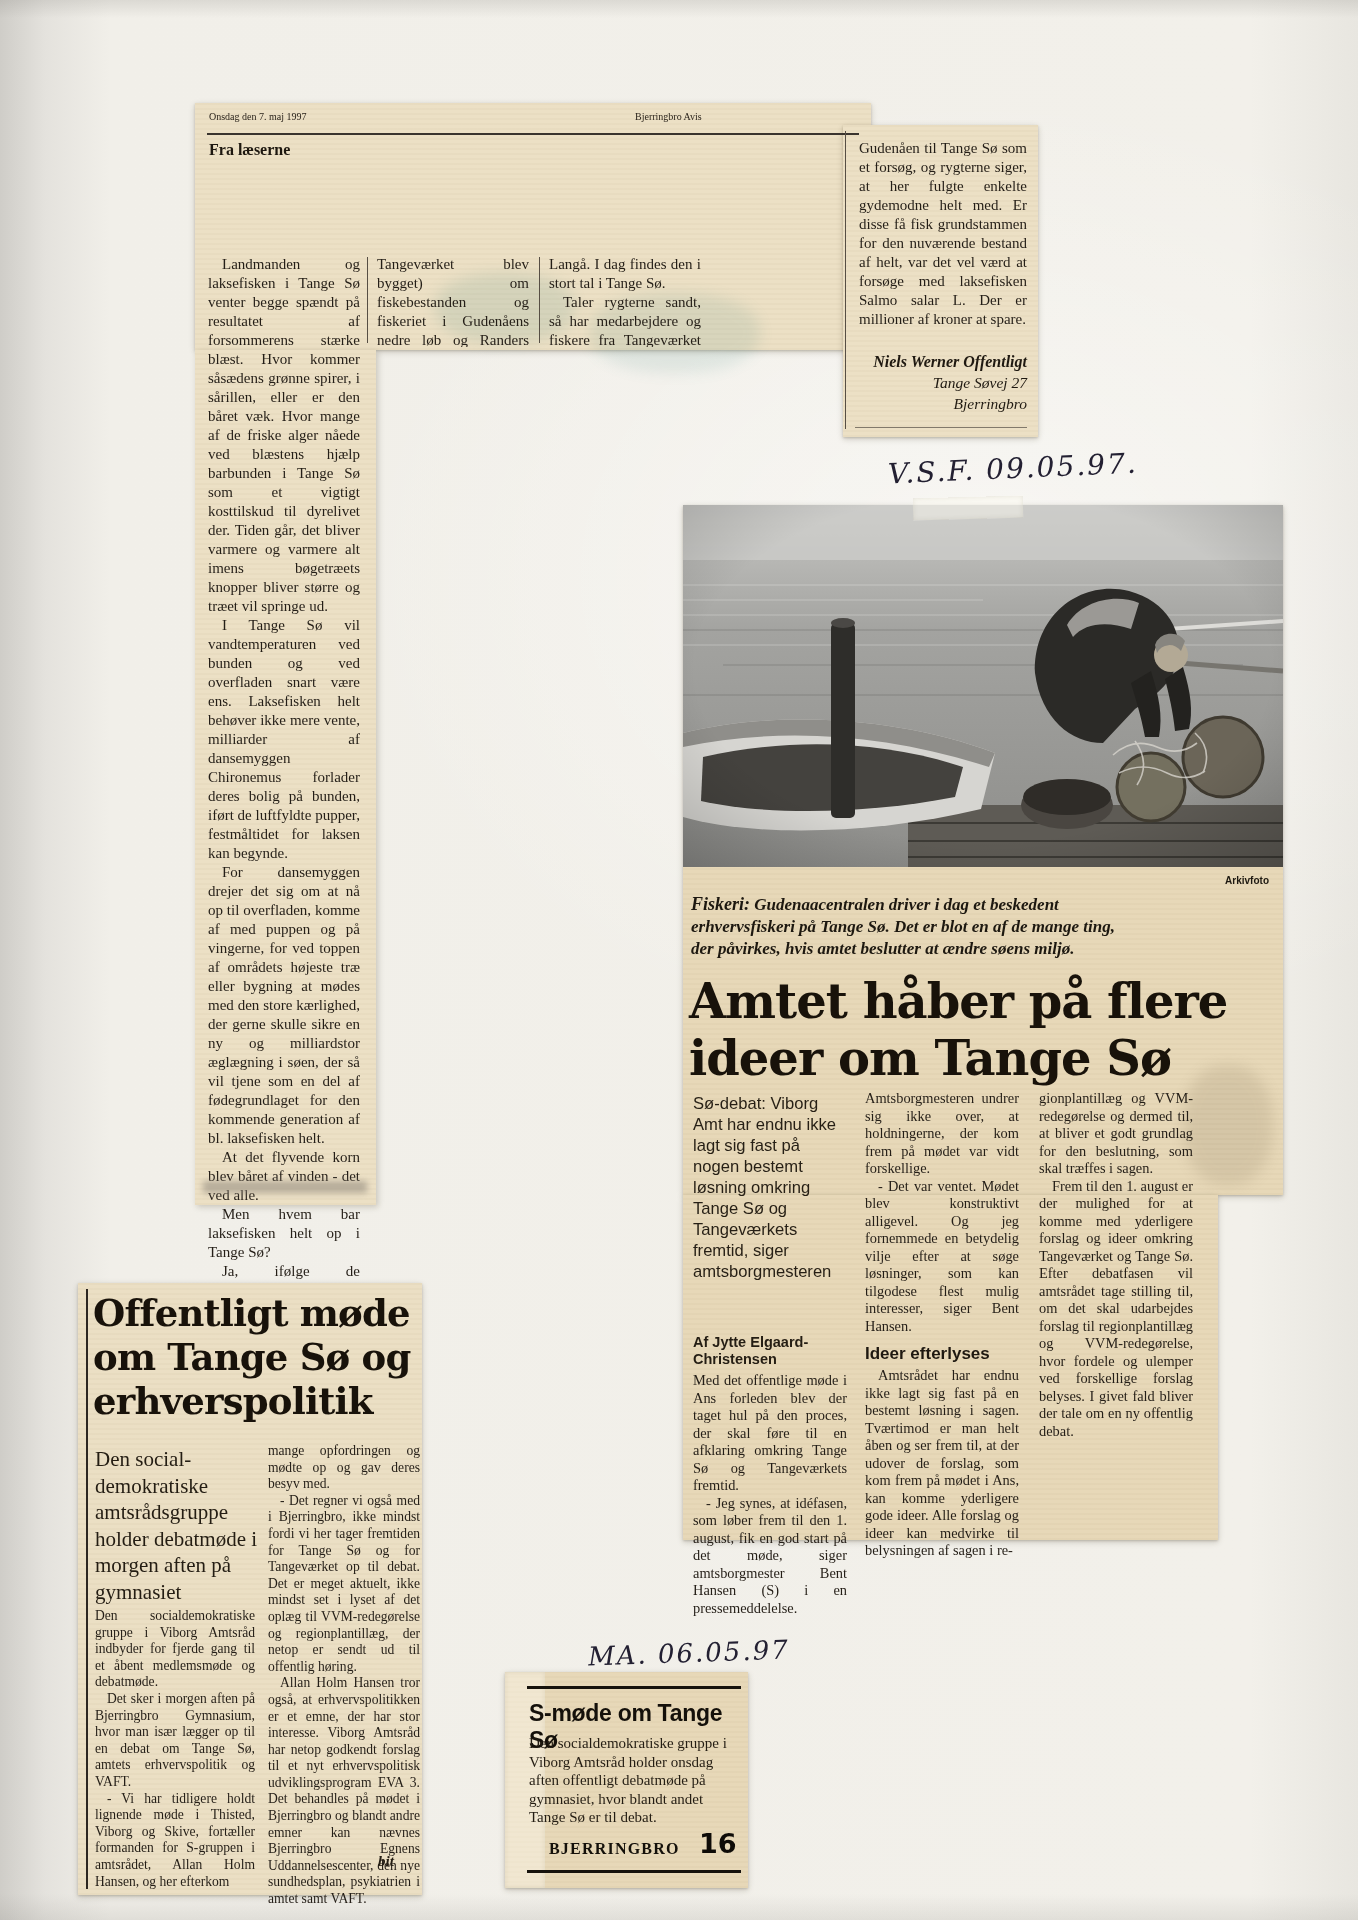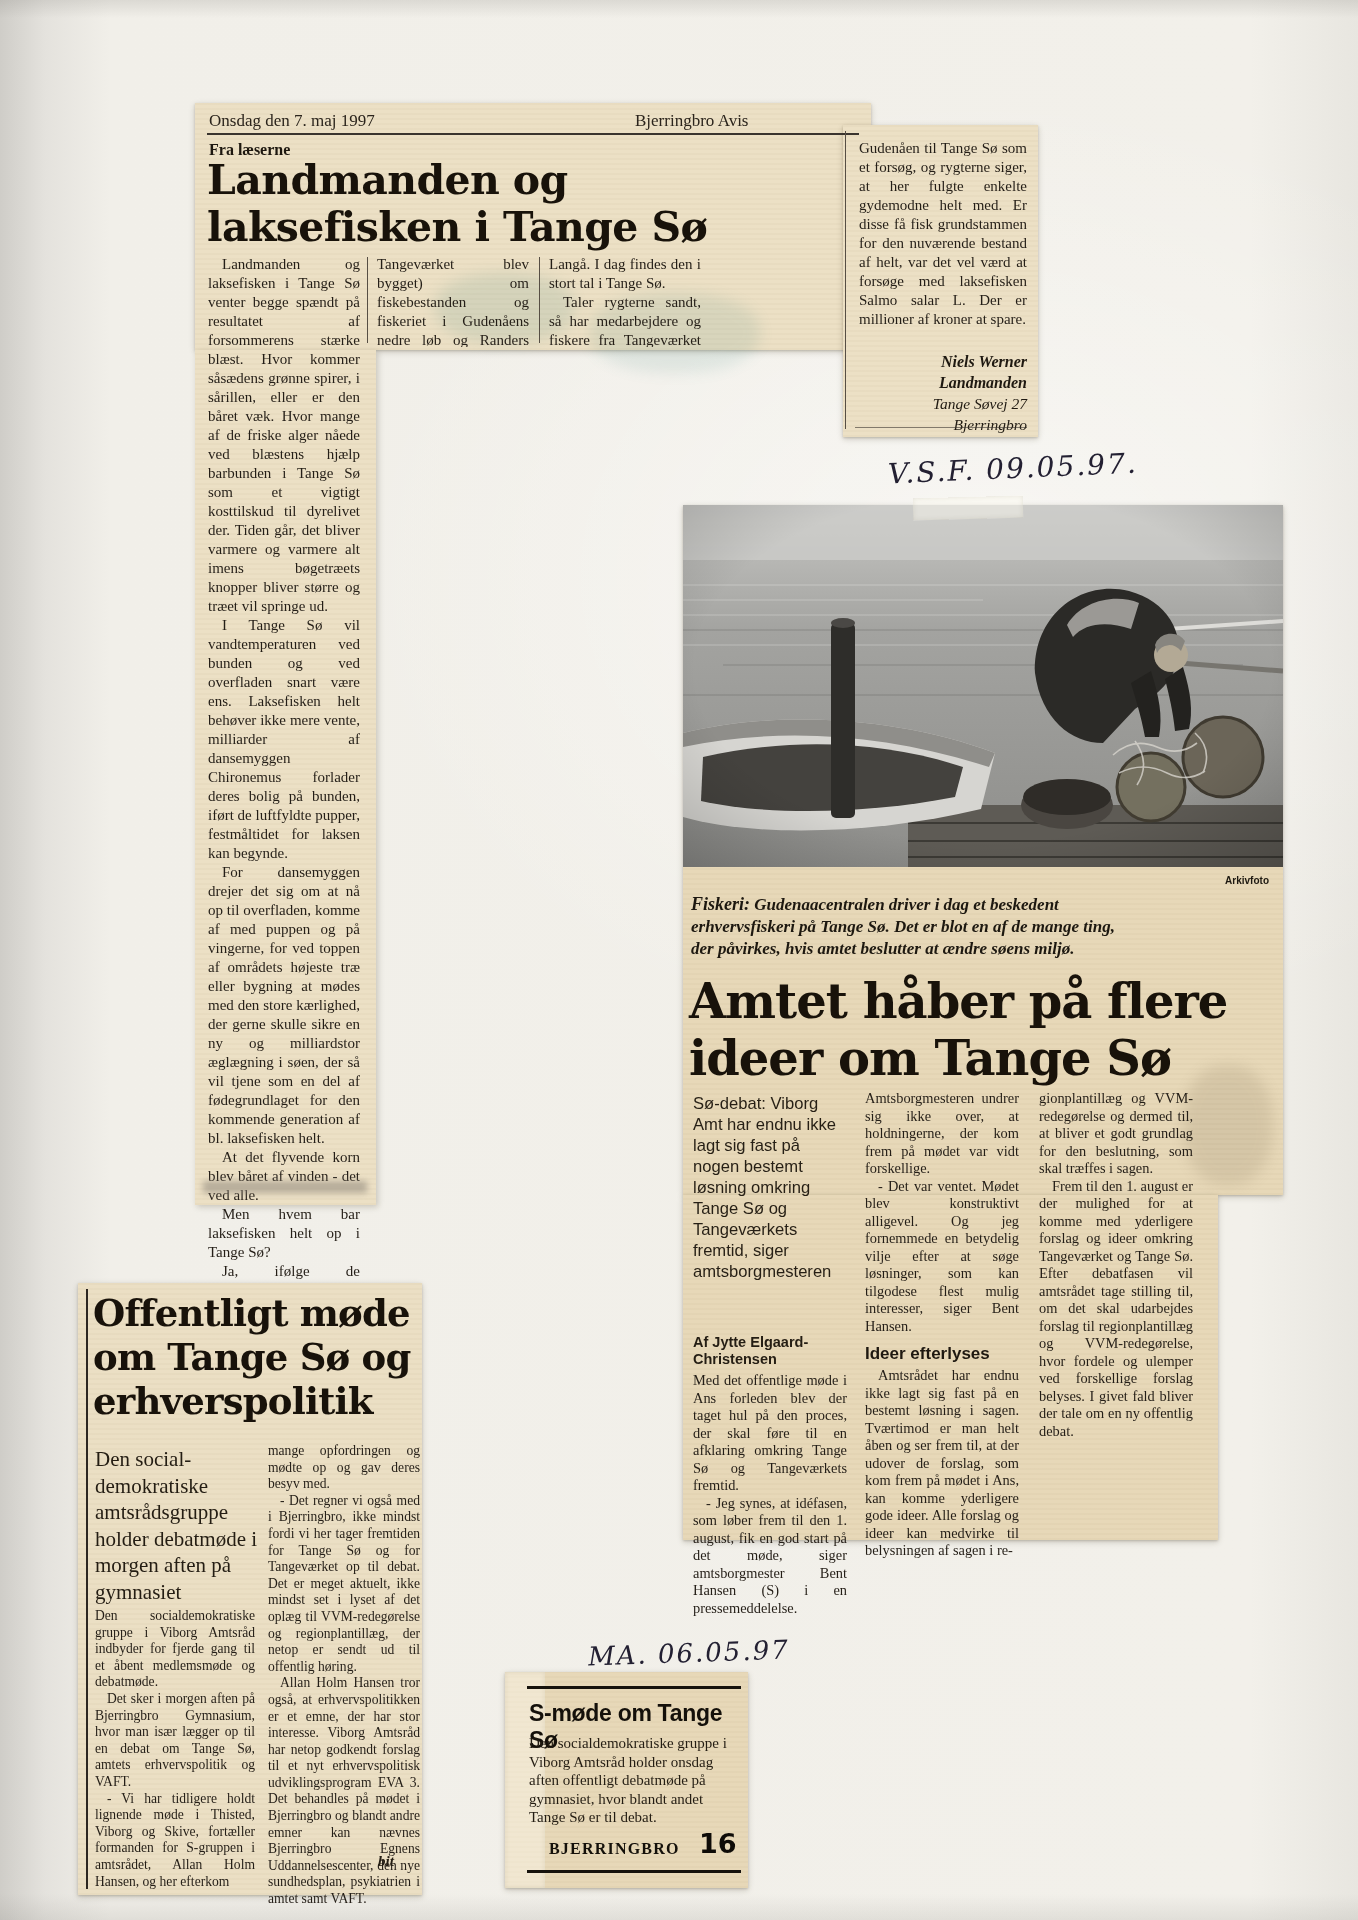--- a/index.html
+++ b/index.html
@@ -39,21 +39,21 @@
   .np-body{font-family:"Liberation Serif",serif;font-size:15px;line-height:19px;color:var(--ink);text-align:justify;}
   .np-body p{margin:0;text-indent:14px;}
   .np-body.cont p:first-child{text-indent:0;}
   .np-body-sm{font-family:"Liberation Serif",serif;font-size:13.6px;line-height:16.6px;color:var(--ink);text-align:justify;}
   .np-body-sm p{margin:0;text-indent:12px;}
   .np-body-sm.cont p:first-child{text-indent:0;}
   .amtet-body{font-family:"Liberation Serif",serif;font-size:14.4px;line-height:17.5px;color:var(--ink);text-align:justify;}
   .amtet-body p{margin:0;text-indent:13px;}
   .amtet-body.cont p:first-child{text-indent:0;}
   .serif-head{font-family:"DejaVu Serif","Liberation Serif",serif;font-weight:700;color:#18120a;letter-spacing:-.6px;}
-  .dateline{font-family:"Liberation Serif",serif;font-size:17px;color:#2b241c;}
+  .dateline{font-family:"Liberation Serif",serif;font-size:10px;color:#2b241c;}
   .kicker{font-family:"Liberation Serif",serif;font-weight:700;font-size:16px;color:#1d170f;}
   .hrule{position:absolute;background:var(--rule);}
   .vrule{position:absolute;width:1px;background:#564e44;}
   .signature{font-family:"Liberation Serif",serif;font-style:italic;font-weight:700;font-size:16px;line-height:21px;text-align:right;color:#1f1911;}
   .signature .addr{font-weight:400;font-style:italic;font-size:15.5px;}
   .caption{font-family:"Liberation Serif",serif;font-style:italic;font-weight:700;font-size:17px;line-height:22px;color:#1d1810;}
   .credit{font-family:"Liberation Sans",sans-serif;font-weight:700;font-size:10px;color:#1d1810;}
   .lede{font-family:"Liberation Sans",sans-serif;font-size:16.6px;line-height:21px;color:#261f15;}
   .lede b{font-weight:400;}
   .byline{font-family:"Liberation Sans",sans-serif;font-weight:700;font-size:14.5px;line-height:17px;color:#241d13;}
@@ -85,24 +85,20 @@
 
   <div class="ghost" style="left:240px;top:170px;width:140px;height:70px;background:#4d8b82;opacity:.14;"></div>
   <div class="ghost" style="left:395px;top:190px;width:170px;height:80px;background:#4d8b82;opacity:.12;"></div>
 
   <div class="abs dateline" style="left:14px;top:8px;">Onsdag den 7. maj 1997</div>
   <div class="abs dateline" style="left:440px;top:8px;">Bjerringbro Avis</div>
   <div class="hrule" style="left:12px;top:30px;width:652px;height:2px;"></div>
 
   <div class="abs kicker" style="left:14px;top:38px;">Fra læserne</div>
 
-  <div class="abs serif-head" style="left:12px;top:54px;width:630px;font-size:41px;line-height:47px;">
-    <div>Landmanden og</div>
-    <div>laksefisken i Tange Sø</div>
-  </div>
 
   <div class="abs np-body" style="left:13px;top:152px;width:152px;">
       <p>Landmanden og laksefisken i Tange Sø venter begge spændt på resultatet af forsommerens stærke blæst. Hvor kommer såsædens grønne spirer, i sårillen, eller er den båret væk. Hvor mange af de friske alger nåede ved blæstens hjælp barbunden i Tange Sø som et vigtigt kosttilskud til dyrelivet der. Tiden går, det bliver varmere og varmere alt imens bøgetræets knopper bliver større og træet vil springe ud.</p>
       <p>I Tange Sø vil vandtemperaturen ved bunden og ved overfladen snart være ens. Laksefisken helt behøver ikke mere vente, milliarder af dansemyggen Chironemus forlader deres bolig på bunden, iført de luftfyldte pupper, festmåltidet for laksen kan begynde.</p>
       <p>For dansemyggen drejer det sig om at nå op til overfladen, komme af med puppen og på vingerne, for ved toppen af områdets højeste træ eller bygning at mødes med den store kærlighed, der gerne skulle sikre en ny og milliardstor æglægning i søen, der så vil tjene som en del af fødegrundlaget for den kommende generation af bl. laksefisken helt.</p>
       <p>At det flyvende korn blev båret af vinden - det ved alle.</p>
       <p>Men hvem bar laksefisken helt op i Tange Sø?</p>
       <p>Ja, ifølge de fiskeribiologer, der skabte grundlaget for vor viden om Gudenålaksen, A. C. Johannesen og J. Chr. Løftning skrev i deres bog i 1919 (altså før</p>
     </div>
   <div class="vrule" style="left:172px;top:154px;height:86px;"></div>
@@ -113,21 +109,21 @@
   <div class="abs np-body cont" style="left:354px;top:152px;width:152px;height:92px;overflow:hidden;">
       <p>Langå. I dag findes den i stort tal i Tange Sø.</p>
       <p>Taler rygterne sandt, så har medarbejdere og fiskere fra Tangeværket sidst i 50erne, havørreder op fra</p>
     </div>
 
   <div class="vrule" style="left:650px;top:28px;height:298px;"></div>
   <div class="abs np-body cont" style="left:664px;top:36px;width:168px;">
       <p>Gudenåen til Tange Sø som et forsøg, og rygterne siger, at her fulgte enkelte gydemodne helt med. Er disse få fisk grundstammen for den nuværende bestand af helt, var det vel værd at forsøge med laksefisken Salmo salar L. Der er millioner af kroner at spare.</p>
     </div>
   <div class="abs signature" style="left:664px;top:248px;width:168px;">
-    <div>Niels Werner Landmanden</div>
+    <div>Niels Werner Offentligt</div>
     <div class="addr">Tange Søvej 27</div>
     <div class="addr">Bjerringbro</div>
   </div>
   <div class="hrule" style="left:660px;top:324px;width:172px;height:1px;opacity:.6;"></div>
 
   <div class="blurbar" style="left:8px;top:1078px;width:164px;height:12px;"></div>
 </div>
 
 <div class="abs handwrite" style="left:888px;top:452px;font-size:28px;transform:rotate(-2.5deg);">V.S.F. 09.05.97.</div>
 

